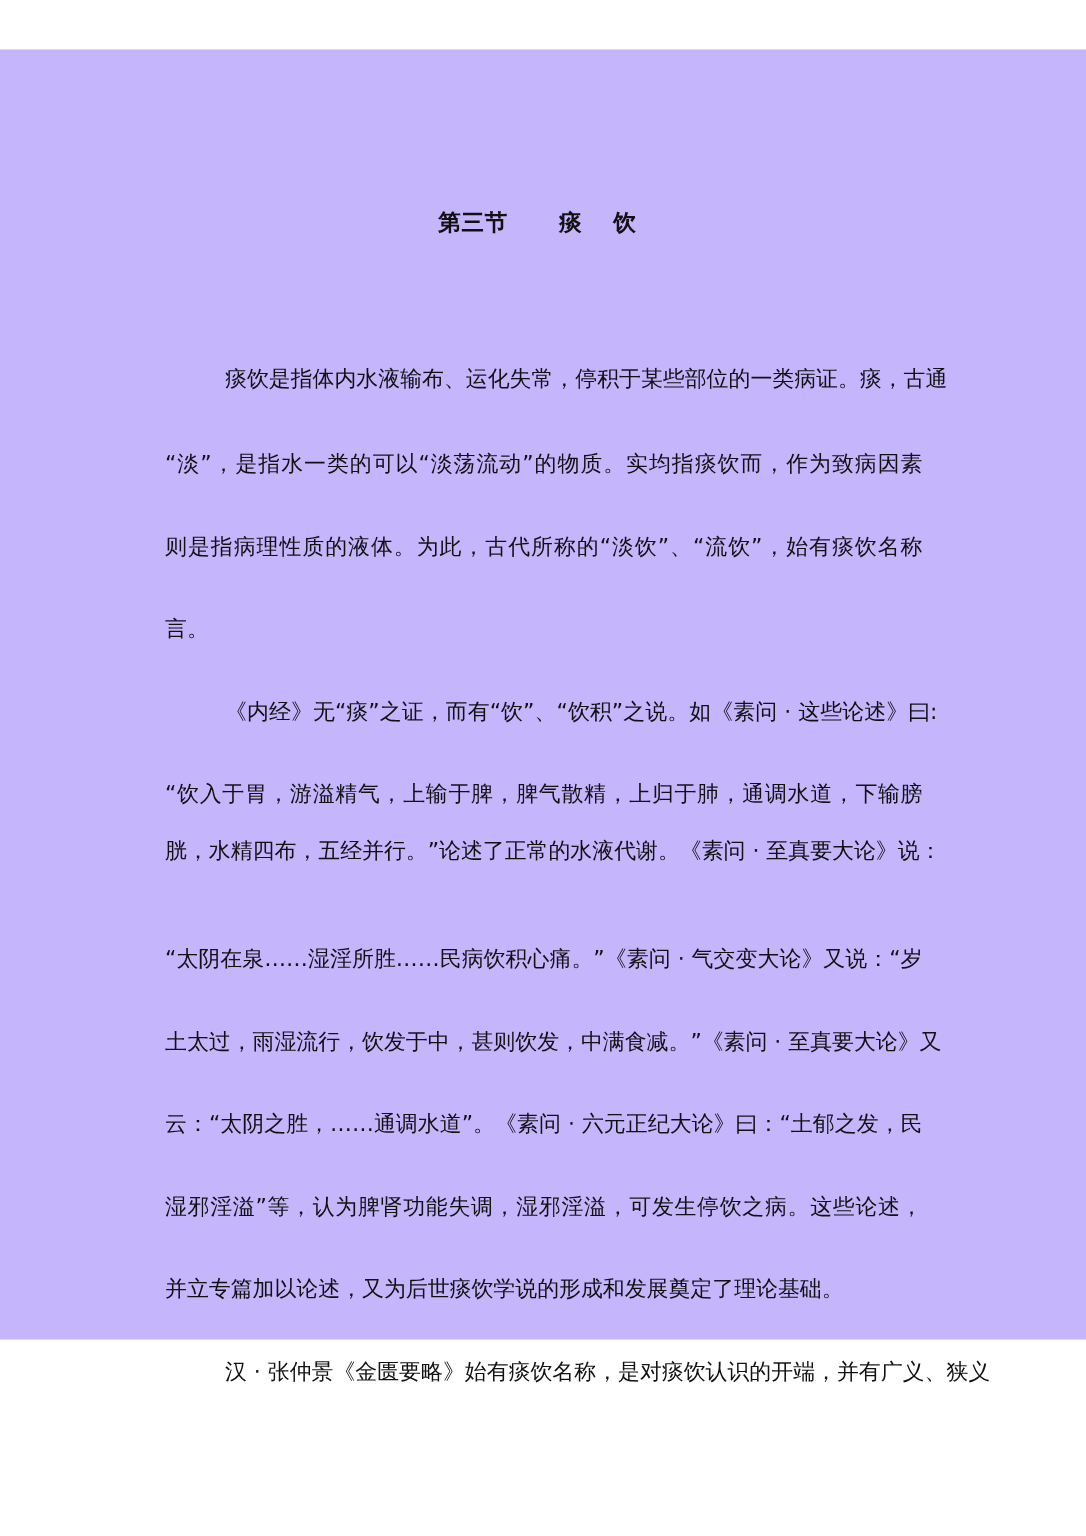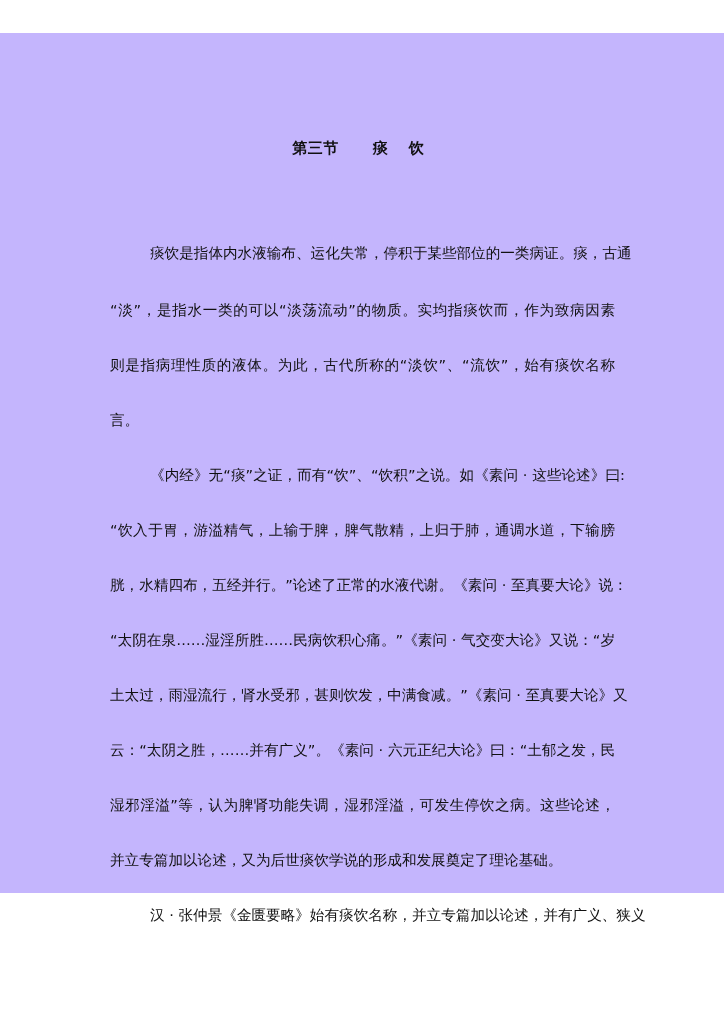--- a/index.html
+++ b/index.html
@@ -70,21 +70,21 @@
     <span>第三节</span><span class="gap"></span><span class="t2">痰 饮</span>
   </div>
 
   <div id="body-lines">
     <div class="line indent" style="top:210px">痰饮是指体内水液输布、运化失常，停积于某些部位的一类病证。痰，古通</div>
     <div class="line" style="top:267px">“淡”，是指水一类的可以“淡荡流动”的物质。实均指痰饮而，作为致病因素</div>
     <div class="line" style="top:322px">则是指病理性质的液体。为此，古代所称的“淡饮”、“流饮”，始有痰饮名称</div>
     <div class="line last" style="top:377px">言。</div>
     <div class="line indent" style="top:432px">《内经》无“痰”之证，而有“饮”、“饮积”之说。如《素问 · 这些论述》曰:</div>
     <div class="line" style="top:487px">“饮入于胃，游溢精气，上输于脾，脾气散精，上归于肺，通调水道，下输膀</div>
-    <div class="line" style="top:542px">胱，水精四布，五经并行。”论述了正常的水液代谢。《素问 · 至真要大论》说：</div>
+    <div class="line" style="top:525px">胱，水精四布，五经并行。”论述了正常的水液代谢。《素问 · 至真要大论》说：</div>
     <div class="line" style="top:597px">“太阴在泉……湿淫所胜……民病饮积心痛。”《素问 · 气交变大论》又说：“岁</div>
-    <div class="line" style="top:652px">土太过，雨湿流行，肾水受邪，甚则饮发，中满食减。”《素问 · 至真要大论》又</div>
-    <div class="line" style="top:707px">云：“太阴之胜，……并有广义”。《素问 · 六元正纪大论》曰：“土郁之发，民</div>
+    <div class="line" style="top:652px">土太过，雨湿流行，饮发于中，甚则饮发，中满食减。”《素问 · 至真要大论》又</div>
+    <div class="line" style="top:707px">云：“太阴之胜，……通调水道”。《素问 · 六元正纪大论》曰：“土郁之发，民</div>
     <div class="line" style="top:762px">湿邪淫溢”等，认为脾肾功能失调，湿邪淫溢，可发生停饮之病。这些论述，</div>
     <div class="line last" style="top:817px">并立专篇加以论述，又为后世痰饮学说的形成和发展奠定了理论基础。</div>
-    <div class="line indent" style="top:872px">汉 · 张仲景《金匮要略》始有痰饮名称，并立专篇加以论述，并有广义、狭义</div>
+    <div class="line indent" style="top:872px">汉 · 张仲景《金匮要略》始有痰饮名称，是对痰饮认识的开端，并有广义、狭义</div>
   </div>
 </div>
 
 </body></html>

